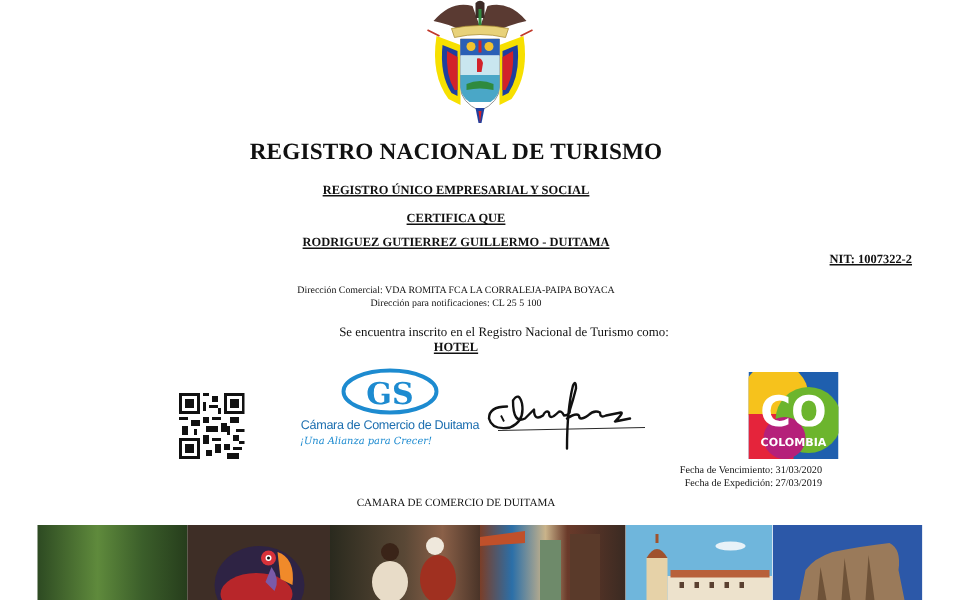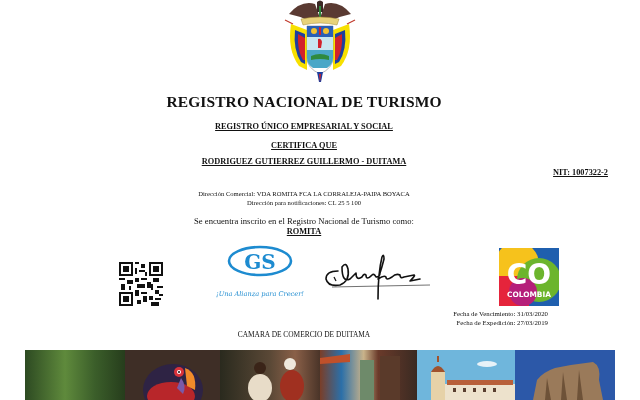--- a/index.html
+++ b/index.html
@@ -2,29 +2,29 @@
 <html><head>
   <meta charset="utf-8">
   <style>
     html, body { margin:0; padding:0; }
     body { width:640px; height:400px; background:#ffffff; position:relative; overflow:hidden; font-family:"Liberation Serif", serif; color:#111; }
     .abs { position:absolute; }
     .center-text { position:absolute; left:0; width:608px; text-align:center; white-space:nowrap; }
     .title { top:93px; font-size:15.5px; font-weight:bold; letter-spacing:0.1px; }
     .sub { font-size:8.3px; font-weight:bold;text-decoration:underline; }
     .small { font-size:6.6px; }
-    .mid { font-size:8.6px; }
+    .mid { font-size:8.6px;padding-left:32px; }
     
     #coat { left:281px; top:0; width:78px; height:82px; }
     
     #qr { left:119px; top:262px; width:44px; height:44px; }
     
     #ccd { left:200px; top:245px; width:120px; height:60px; }
     #ccd .name { position:absolute; left:0; width:120px; top:33px; text-align:center; font-family:"Liberation Sans", sans-serif; font-size:8.4px; color:#1d6fb0; letter-spacing:-0.2px; }
-    #ccd .slogan { position:absolute; left:0; width:120px; top:45px; text-align:center; font-family:"DejaVu Serif", serif; font-style:italic; font-size:6.6px; color:#1d8bd0; }
+    #ccd .slogan { position:absolute; left:0; width:120px; top:45px; text-align:left; font-family:"DejaVu Serif", serif; font-style:italic; font-size:6.6px; color:#1d8bd0; }
     
     #sig { left:320px; top:249px; width:120px; height:60px; }
     
     #co { left:468px; top:248px; width:60px; height:58px;padding-left:31px; }
     .dates { position:absolute; right:92px; font-size:6.8px; text-align:right; white-space:nowrap; }
     .footer { top:330px; font-size:7.4px; font-weight:normal; }
     
     #strip { left:25px; top:350px; width:590px; height:50px; display:flex; }
     .panel { height:50px; position:relative; overflow:hidden; }
   </style>
@@ -68,21 +68,21 @@
 <div class="center-text title">REGISTRO NACIONAL DE TURISMO</div>
 <div class="center-text sub" style="top:122px;">REGISTRO ÚNICO EMPRESARIAL Y SOCIAL</div>
 <div class="center-text sub" style="top:141px;">CERTIFICA QUE</div>
 <div class="center-text sub" style="top:157px;">RODRIGUEZ GUTIERREZ GUILLERMO - DUITAMA</div>
 <div class="center-text sub" style="top:168px;text-align:right;">NIT: 1007322-2</div>
 
 <div class="center-text small" style="top:190px;">Dirección Comercial: VDA ROMITA FCA LA CORRALEJA-PAIPA BOYACA</div>
 <div class="center-text small" style="top:199px;">Dirección para notificaciones: CL 25 5 100</div>
 
 <div class="center-text mid" style="top:216px;">Se encuentra inscrito en el Registro Nacional de Turismo como:</div>
-<div class="center-text sub" style="top:227px;">ROMITA</div>
+<div class="center-text sub" style="top:227px;">HOTEL</div>
 
 <div id="qr" class="abs">
   <svg width="44" height="44" viewBox="0 0 22 22" shape-rendering="crispEdges">
     <rect width="22" height="22" fill="#fff"></rect>
     <g fill="#111">
       <rect x="0" y="0" width="7" height="7"></rect>
         <rect x="1" y="1" width="5" height="5" fill="#fff"></rect>
         <rect x="2" y="2" width="3" height="3"></rect>
       <rect x="15" y="0" width="7" height="7"></rect>
         <rect x="16" y="1" width="5" height="5" fill="#fff"></rect>
@@ -117,20 +117,21 @@
         <rect x="20" y="16" width="2" height="1"></rect>
     </g>
   </svg>
 </div>
 
 <div id="ccd" class="abs">
   <svg class="abs" style="left:27px;top:0;" width="66" height="33" viewBox="0 0 66 33">
     <ellipse cx="33" cy="16" rx="31" ry="14" fill="none" stroke="#1d8bd0" stroke-width="2.6"></ellipse>
     <text x="33" y="24" text-anchor="middle" font-family="DejaVu Serif, serif" font-size="20" font-weight="bold" fill="#1d8bd0">GS</text>
   </svg>
+  <div class="name">Cámara de Comercio de Duitama</div>
   <div class="slogan">¡Una Alianza para Crecer!</div>
 </div>
 
 <div id="sig" class="abs">
   <svg width="120" height="60" viewBox="0 0 120 60">
     <path d="M18 22 Q6 22 6 30 Q8 38 20 36 Q30 32 28 20 Q26 12 22 18 Q22 34 30 30 Q34 26 36 24 Q36 32 42 28 Q44 24 46 26 Q46 32 52 26 Q54 24 56 28 Q60 28 60 24 Q62 18 64 10 Q64 4 62 8 Q58 24 58 50 M58 30 Q64 26 66 28 Q66 32 72 28 Q76 24 80 26 Q80 30 84 28 L94 26 Q96 26 90 32 L100 30" fill="none" stroke="#111" stroke-width="1.6" stroke-linecap="round" stroke-linejoin="round"></path>
     <path d="M12 38 L110 36" stroke="#111" stroke-width="0.6" fill="none"></path>
     <path d="M14 28 L16 32" stroke="#111" stroke-width="1.2"></path>
   </svg>
 </div>

